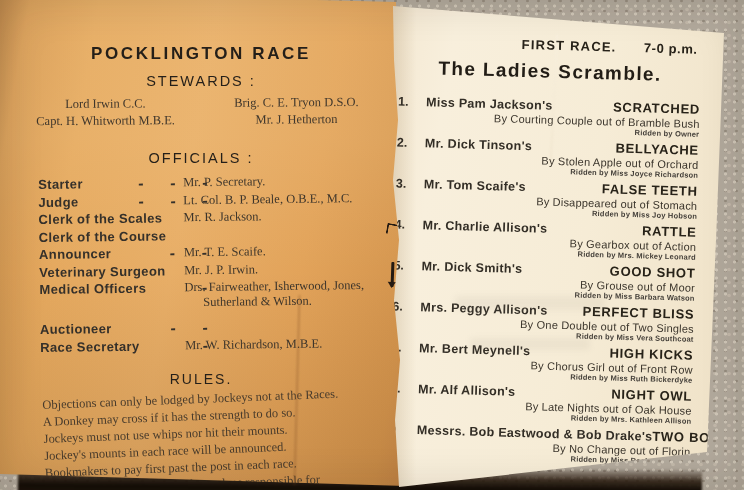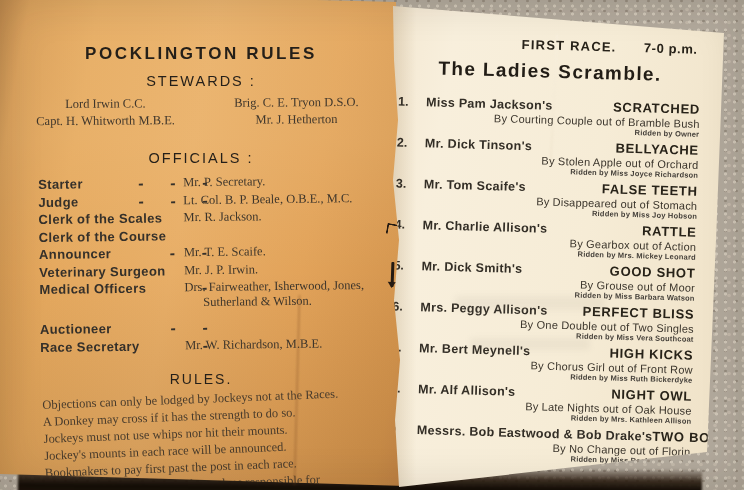--- a/index.html
+++ b/index.html
@@ -94,21 +94,21 @@
 </style>
 </head>
 <body>
 
 <div class="photo">
 
   <div class="floor-shadow"></div>
 
   <div class="page-left">
     <div class="lp-content">
-      <div class="lp-title">POCKLINGTON RULES</div>
+      <div class="lp-title">POCKLINGTON RACE</div>
       <div class="lp-sub">STEWARDS :</div>
       <div class="st-rows">
         <div class="st-row">
           <span class="st-cell">Lord Irwin C.C.</span>
           <span class="st-cell">Brig. C. E. Tryon D.S.O.</span>
         </div>
         <div class="st-row">
           <span class="st-cell">Capt. H. Whitworth M.B.E.</span>
           <span class="st-cell">Mr. J. Hetherton</span>
         </div>

